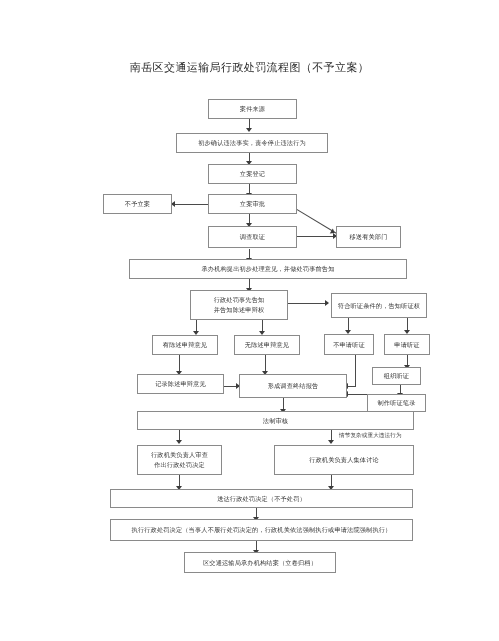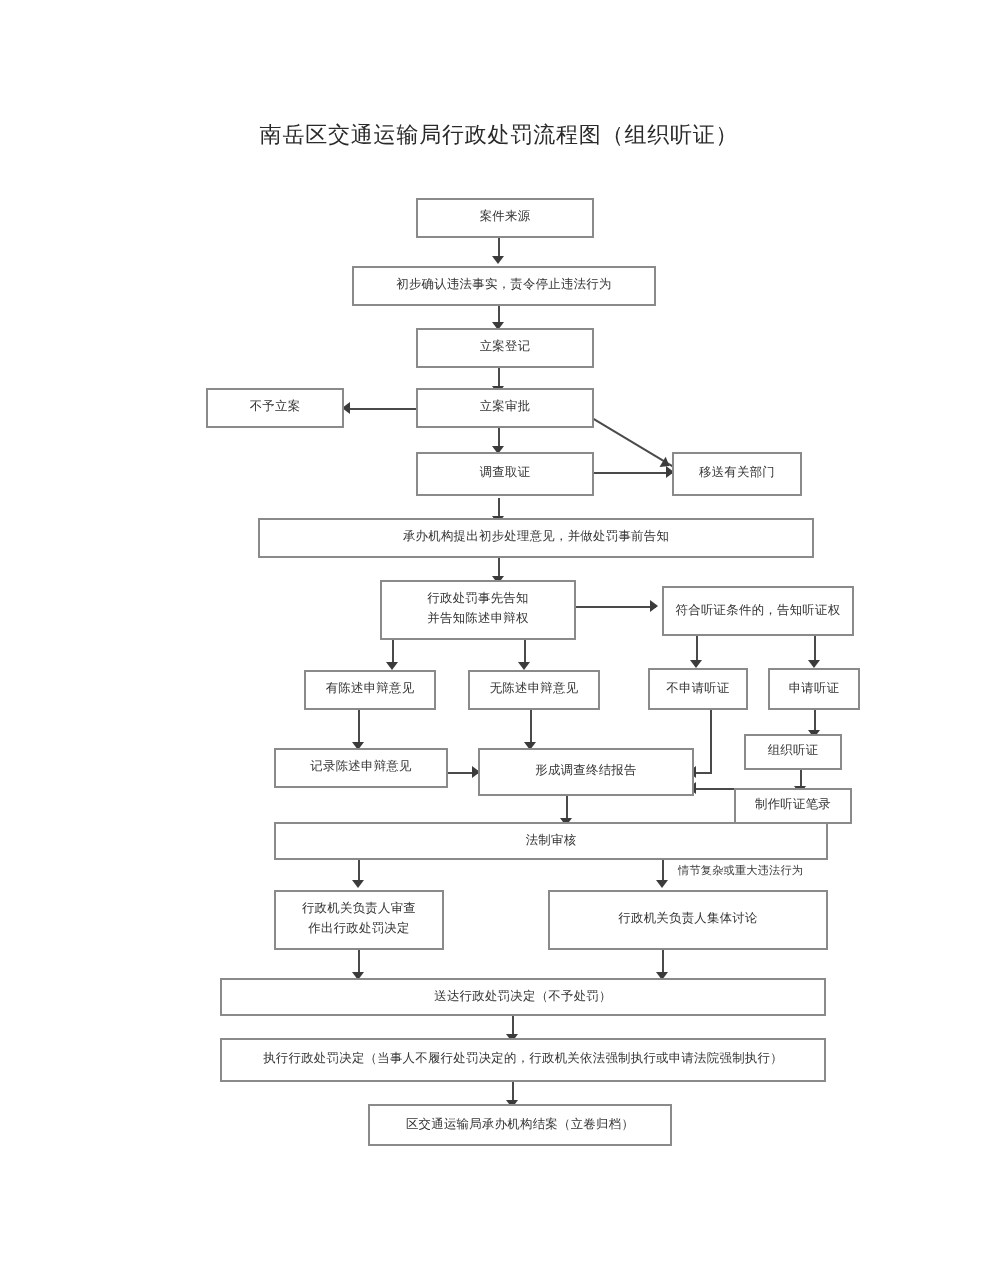--- a/index.html
+++ b/index.html
@@ -80,21 +80,21 @@
     height: 1px;
     background: #4a4a4a;
     transform-origin: 0 0;
   }
 </style>
 </head>
 <body>
 
 <div id="page">
 
-  <div id="title">南岳区交通运输局行政处罚流程图（组织听证）</div>
+  <div id="title">南岳区交通运输局行政处罚流程图（不予立案）</div>
 
   <div class="ln lnv" style="left:249px; top:118px; height:12px;"></div>
   <div class="arw arw-d" style="left:246px; top:128px;"></div>
 
   <div class="ln lnv" style="left:249px; top:152px; height:11px;"></div>
   <div class="arw arw-d" style="left:246px; top:161px;"></div>
 
   <div class="ln lnv" style="left:249px; top:184px; height:11px;"></div>
   <div class="arw arw-d" style="left:246px; top:193px;"></div>
 

